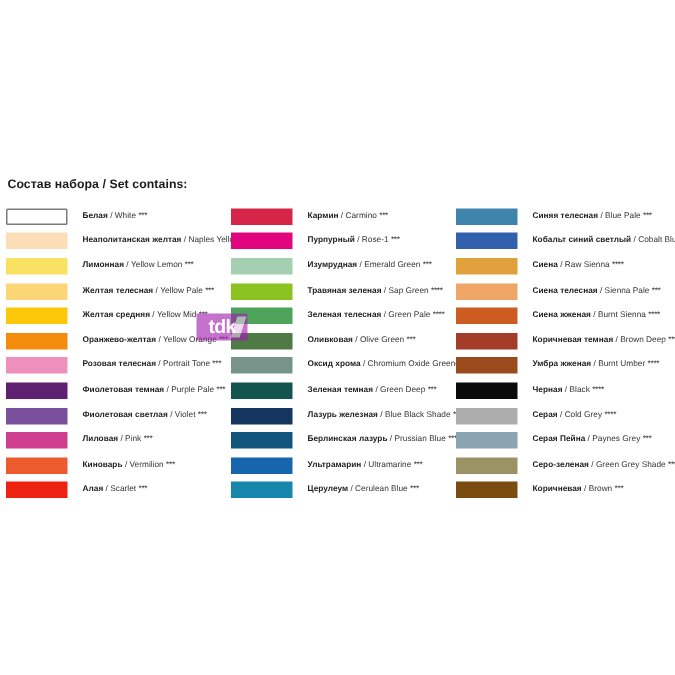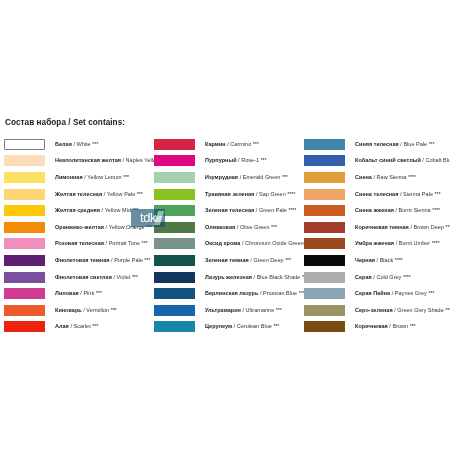--- a/index.html
+++ b/index.html
@@ -95,24 +95,24 @@
     width: 312px;
     height: 26px;
     pointer-events: none;
     display: flex;
     align-items: center;
     opacity: 0.62;
   }
   #watermark .wm-logo {
     width: 34px;
     height: 18px;
-    background: #0c4a6e;
+    background: #a21caf;
     color: #ffffff;
     font-size: 13px;
-    font-weight: normal;
+    font-weight: bold;
     line-height: 18px;
     text-align: center;
     letter-spacing: -0.5px;
     flex: 0 0 auto;
     position: relative;
     overflow: hidden;
   }
   #watermark .wm-logo::after {
     content: "";
     position: absolute;

